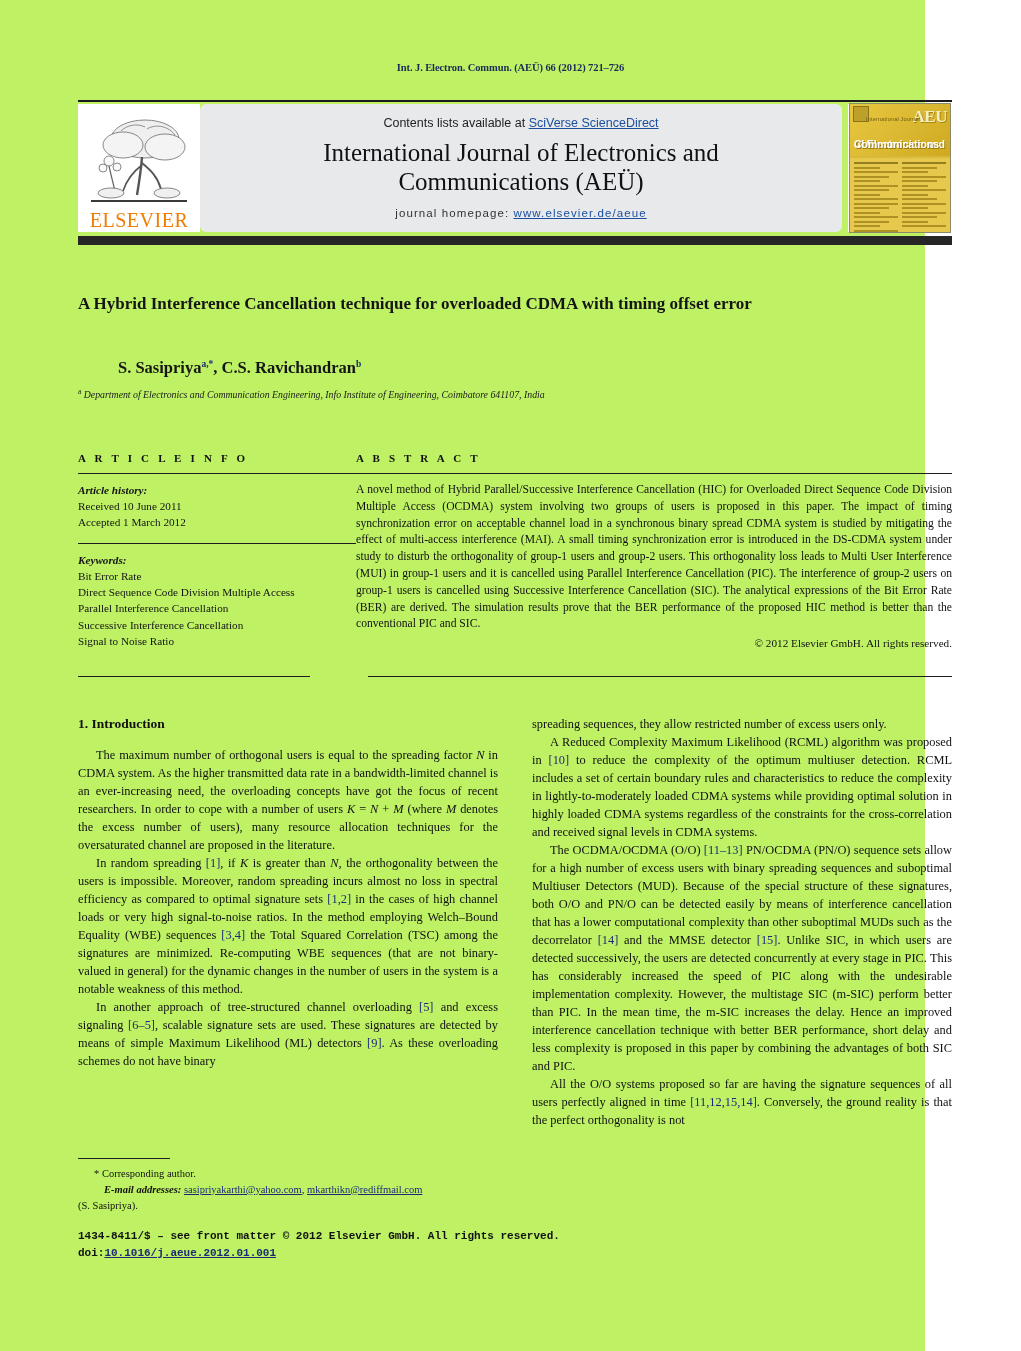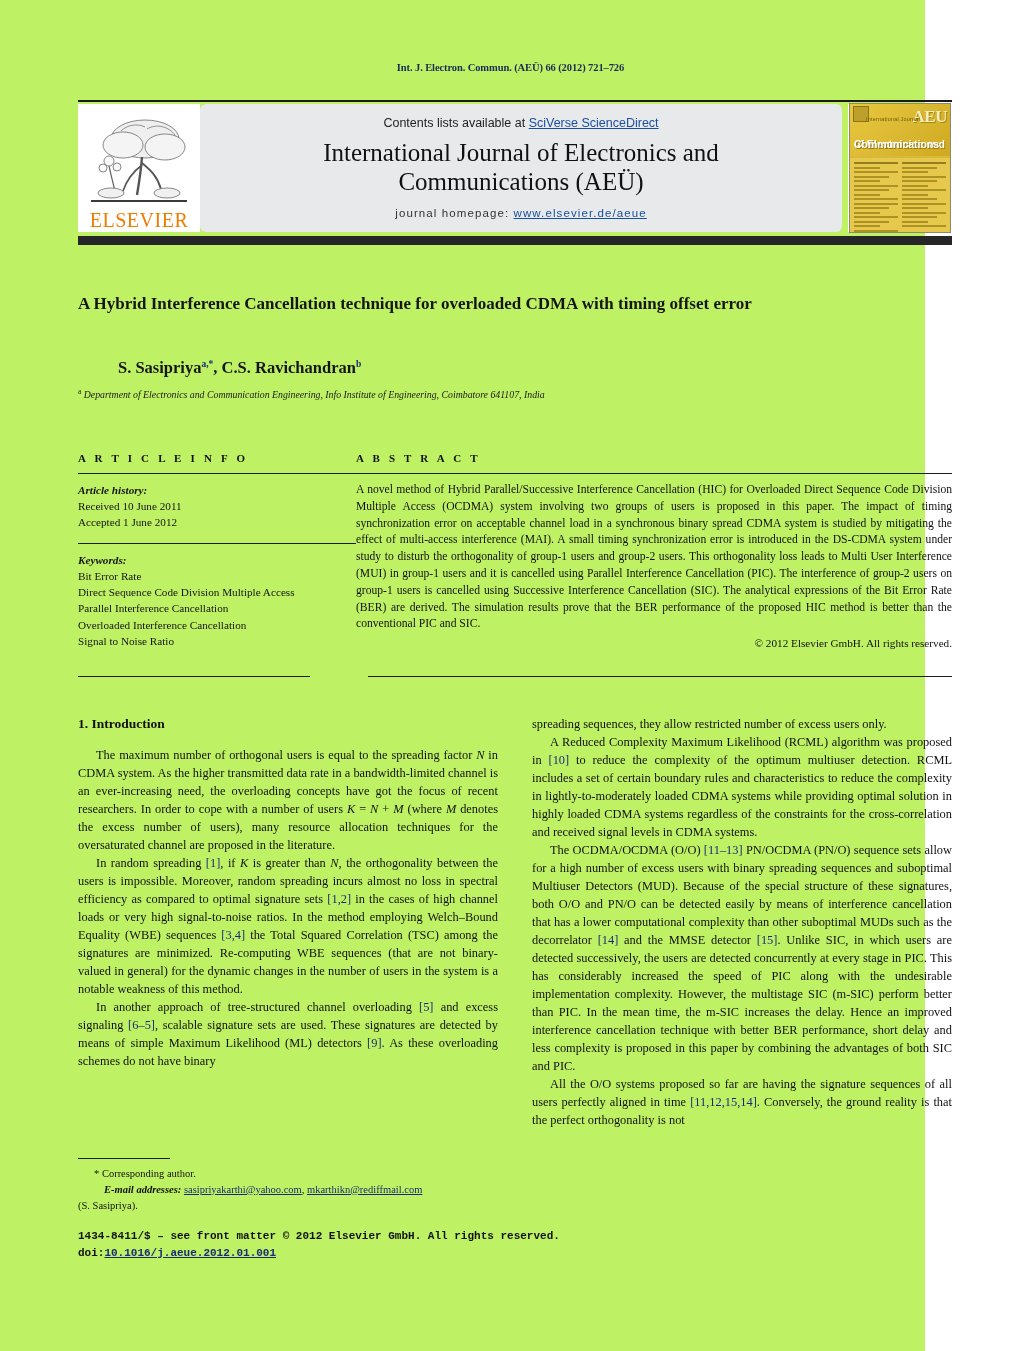--- a/index.html
+++ b/index.html
@@ -475,29 +475,29 @@
     <div><sup>a</sup> <span>Department of Electronics and Communication Engineering, Info Institute of Engineering, Coimbatore 641107, India</span></div>
   </div>
 
   <div class="info-abstract">
     <div class="col-info">
       <div class="sec-caps">A R T I C L E   I N F O</div>
       <hr class="hr-thin">
       <div class="info-block">
         <div class="info-head">Article history:</div>
         <div>Received 10 June 2011</div>
-        <div>Accepted 1 June 2012</div>
+        <div>Accepted 1 March 2012</div>
       </div>
       <hr class="info-gap-rule">
       <div class="info-block">
         <div class="info-head">Keywords:</div>
         <div>Bit Error Rate</div>
         <div>Direct Sequence Code Division Multiple Access</div>
         <div>Parallel Interference Cancellation</div>
-        <div>Overloaded Interference Cancellation</div>
+        <div>Successive Interference Cancellation</div>
         <div>Signal to Noise Ratio</div>
       </div>
     </div>
 
     <div class="col-abs">
       <div class="sec-caps">A B S T R A C T</div>
       <hr class="hr-thin">
       <div class="abs-text">A novel method of Hybrid Parallel/Successive Interference Cancellation (HIC) for Overloaded Direct Sequence Code Division Multiple Access (OCDMA) system involving two groups of users is proposed in this paper. The impact of timing synchronization error on acceptable channel load in a synchronous binary spread CDMA system is studied by mitigating the effect of multi-access interference (MAI). A small timing synchronization error is introduced in the DS-CDMA system under study to disturb the orthogonality of group-1 users and group-2 users. This orthogonality loss leads to Multi User Interference (MUI) in group-1 users and it is cancelled using Parallel Interference Cancellation (PIC). The interference of group-2 users on group-1 users is cancelled using Successive Interference Cancellation (SIC). The analytical expressions of the Bit Error Rate (BER) are derived. The simulation results prove that the BER performance of the proposed HIC method is better than the conventional PIC and SIC.</div>
       <div class="abs-copy">© 2012 Elsevier GmbH. All rights reserved.</div>
     </div>

